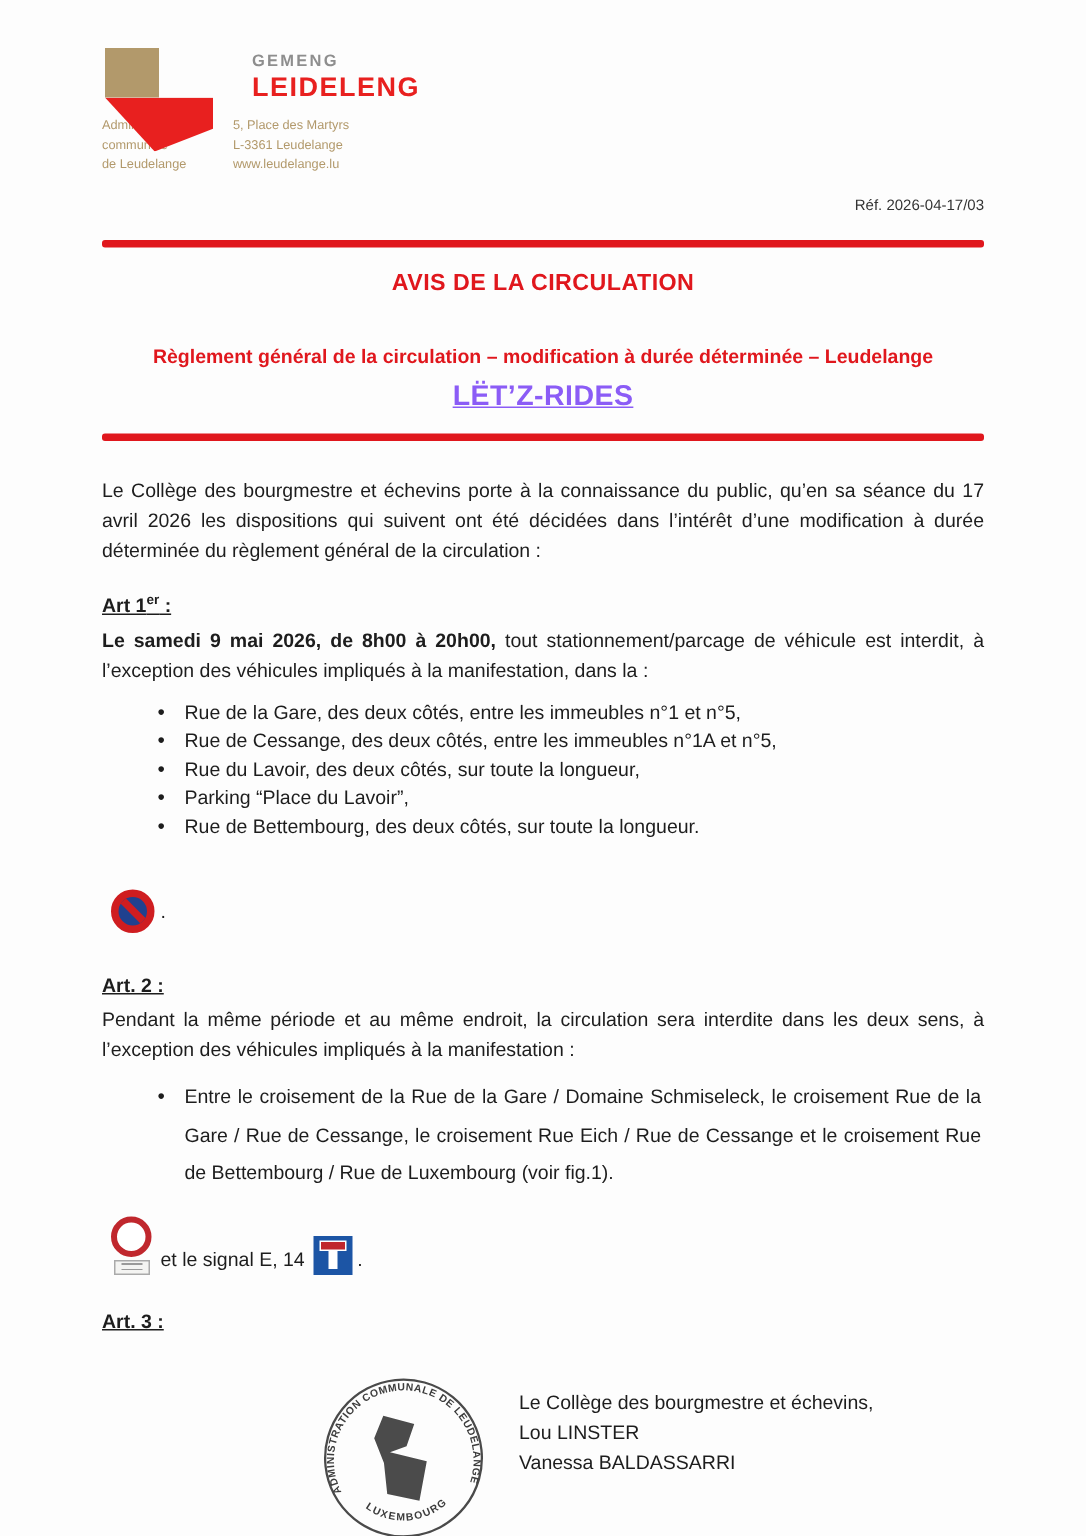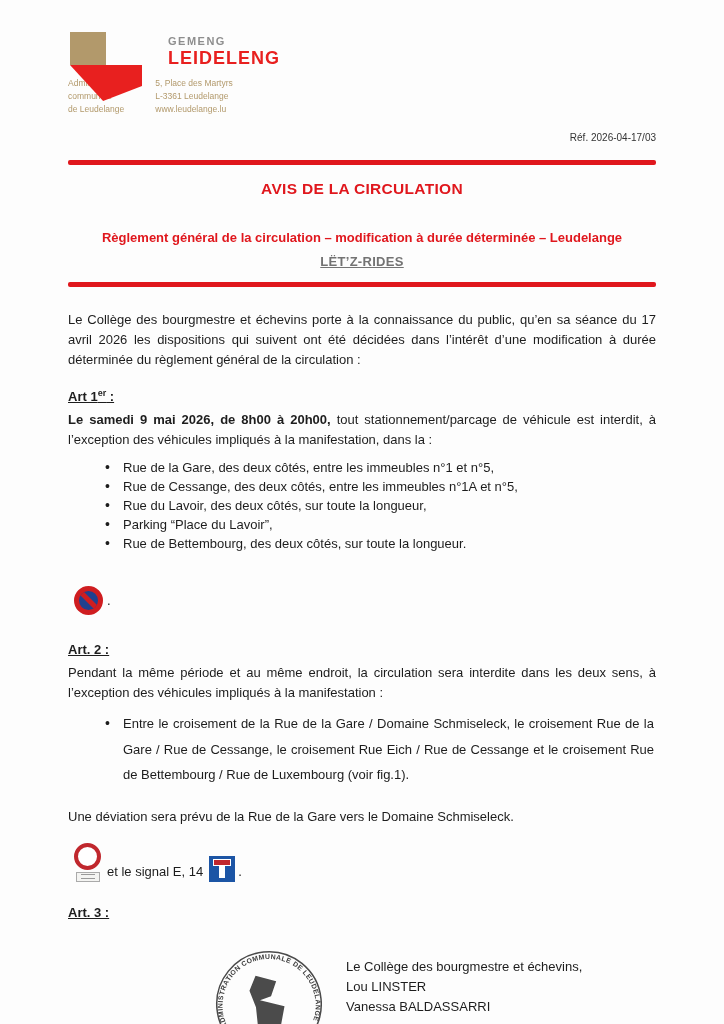--- a/index.html
+++ b/index.html
@@ -25,21 +25,21 @@
   .contact{display:flex;gap:31px;margin-top:33px;font-size:8.5px;line-height:13px;color:#b2996b;}
   .contact div{white-space:nowrap;}
   
   .ref-line{text-align:right;font-size:10px;color:#333;margin-top:16px;}
   
   .rule{height:5px;background:#e0171d;border-radius:2px;margin-top:17px;}
   .rule.second{margin-top:13px;}
   
   .title-main{margin-top:15px;text-align:center;color:#e0171d;font-weight:bold;font-size:15.5px;letter-spacing:.3px;}
   .title-sub{margin-top:32px;text-align:center;color:#e0171d;font-weight:bold;font-size:13px;}
-  .title-event{margin-top:9px;text-align:center;color:#737373;font-weight:bold;font-size:13px;text-decoration:underline;letter-spacing:.3px;}
+  .title-event{margin-top:9px;text-align:center;color:#8b5cf6;font-weight:bold;font-size:19px;text-decoration:underline;letter-spacing:.3px;}
   
   .body-text{font-size:13px;line-height:20px;}
   p{margin:0;}
   .para{margin-top:0;text-align:justify;}
   .intro{margin-top:23px;}
   .art-head{margin-top:13px;font-weight:bold;}
   .art-head .u{text-decoration:underline;}
   .art-head sup{font-size:9px;}
   .lead{margin-top:3px;text-align:justify;}
   .lead b{font-weight:bold;}
@@ -133,21 +133,20 @@
     </div>
 
     <p class="art-head art2-head"><span class="u">Art. 2 :</span></p>
 
     <p class="para art2-body">Pendant la même période et au même endroit, la circulation sera interdite dans les deux sens, à l’exception des véhicules impliqués à la manifestation :</p>
 
     <ul class="bullets wide">
       <li>Entre le croisement de la Rue de la Gare / Domaine Schmiseleck, le croisement Rue de la Gare / Rue de Cessange, le croisement Rue Eich / Rue de Cessange et le croisement Rue de Bettembourg / Rue de Luxembourg (voir fig.1).</li>
     </ul>
 
-    <p class="para deviation">Une déviation sera prévu de la Rue de la Gare vers le Domaine Schmiseleck.</p>
 
     <div class="signal-line2">
       <span class="c2a-wrap">
         <span class="sign-c2a"></span>
         <span class="c2a-plate"></span>
       </span>
       <span>et le signal E, 14</span>
       <span class="sign-e14">
         <span class="e14-vbar"></span>
         <span class="e14-hbar">

